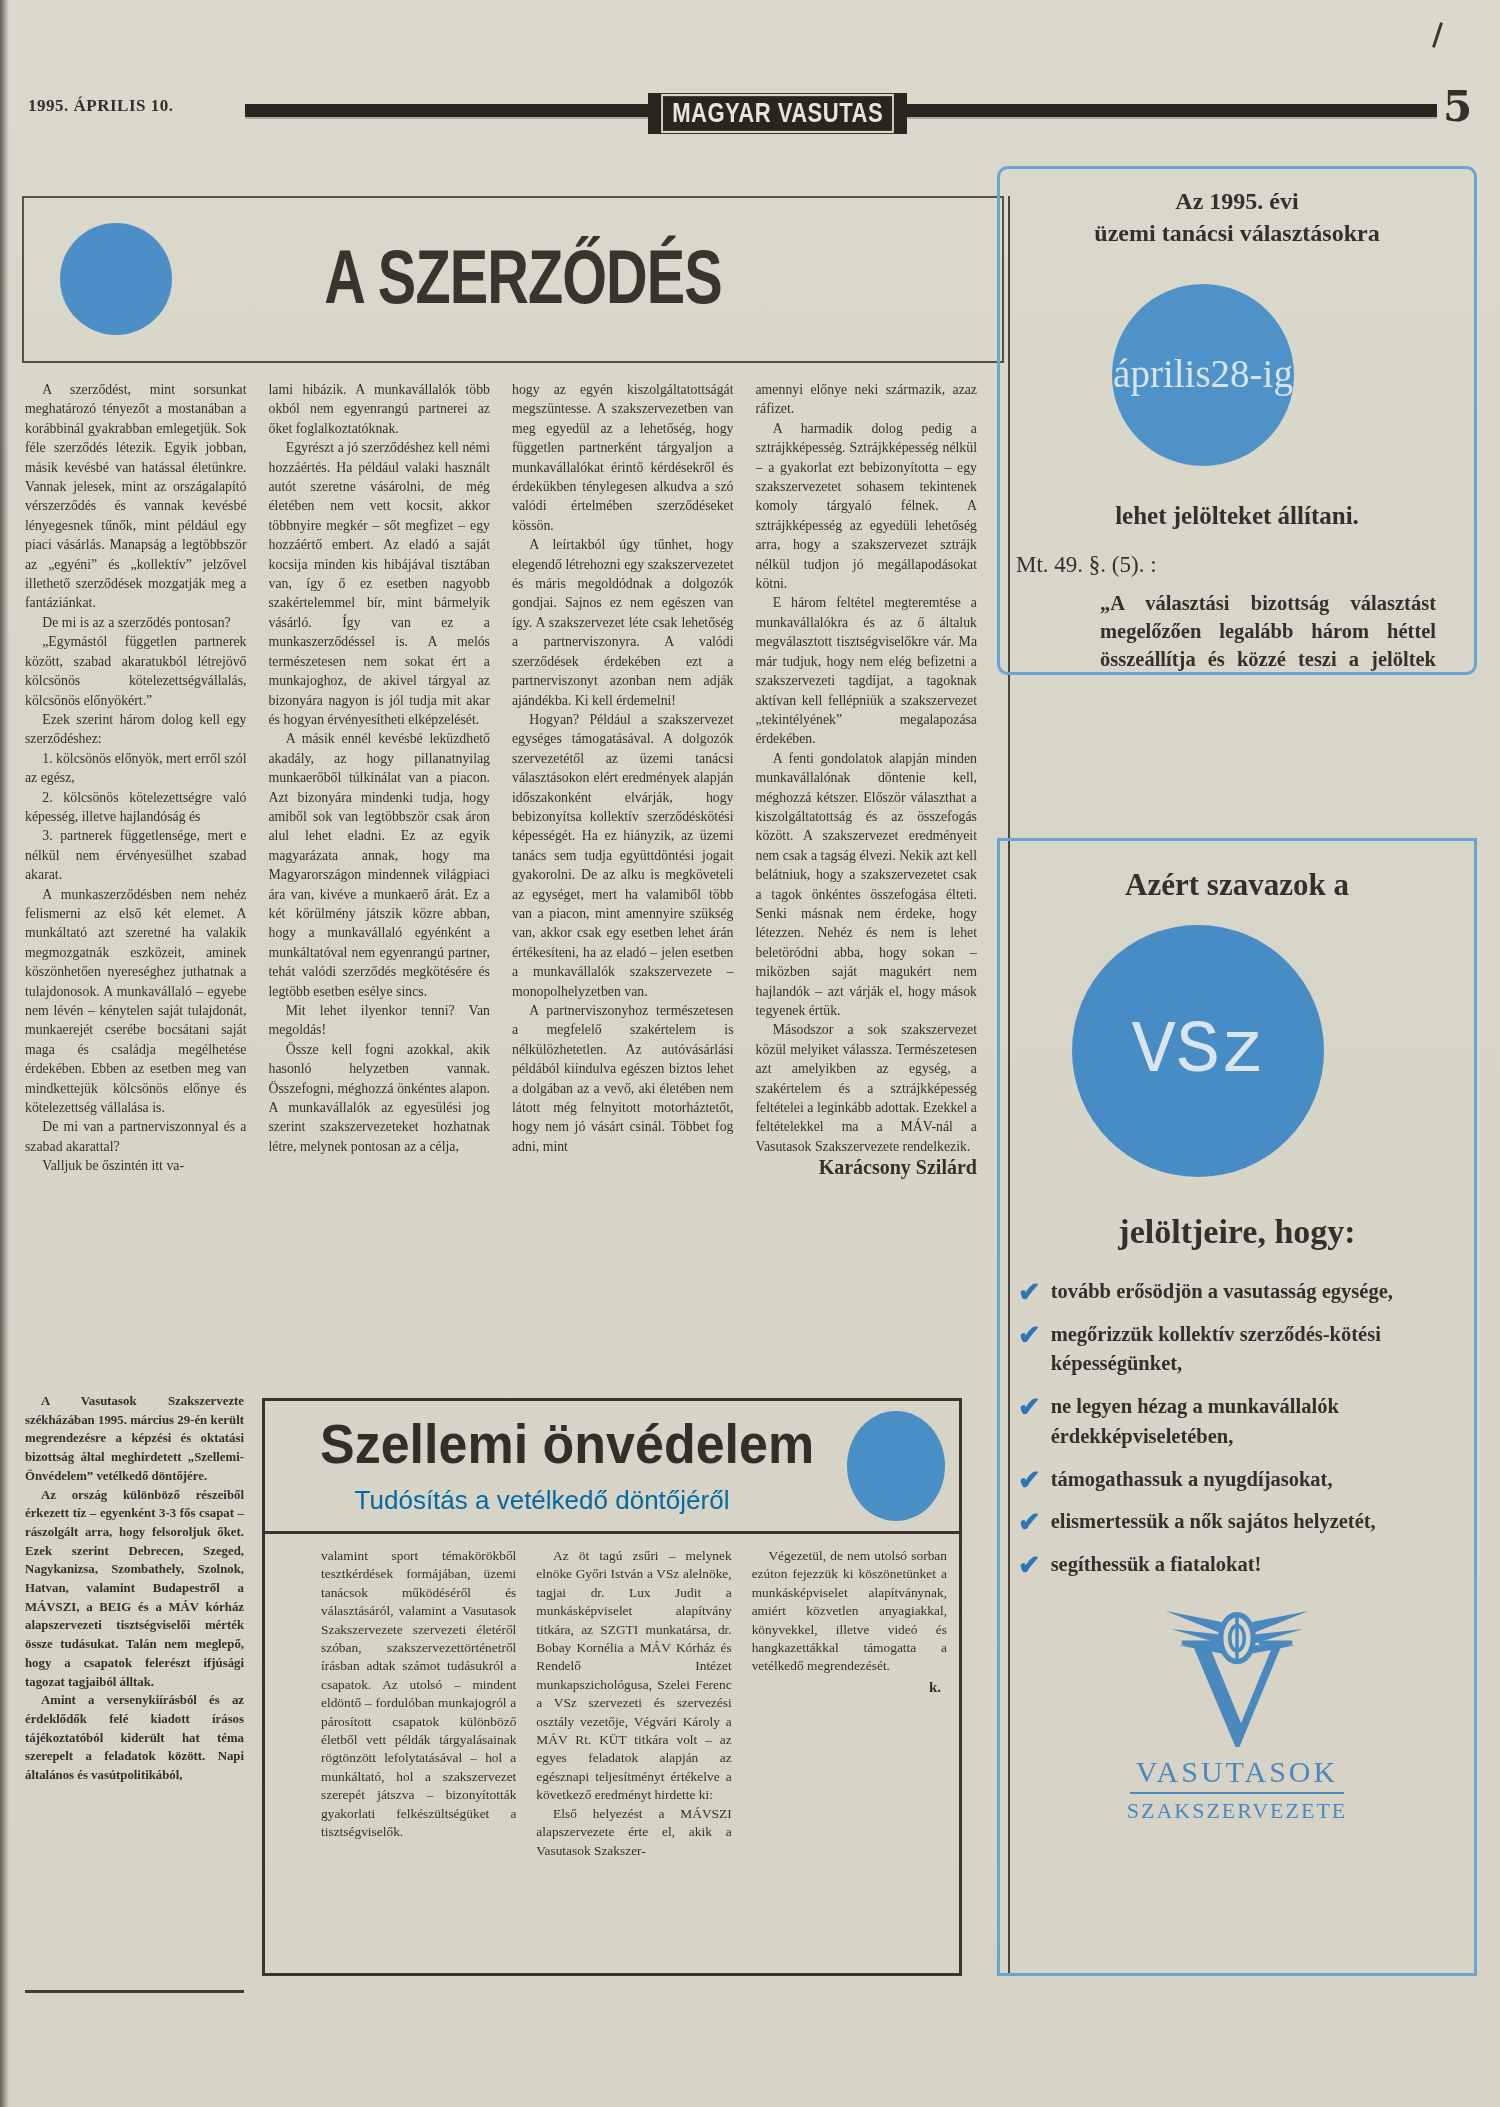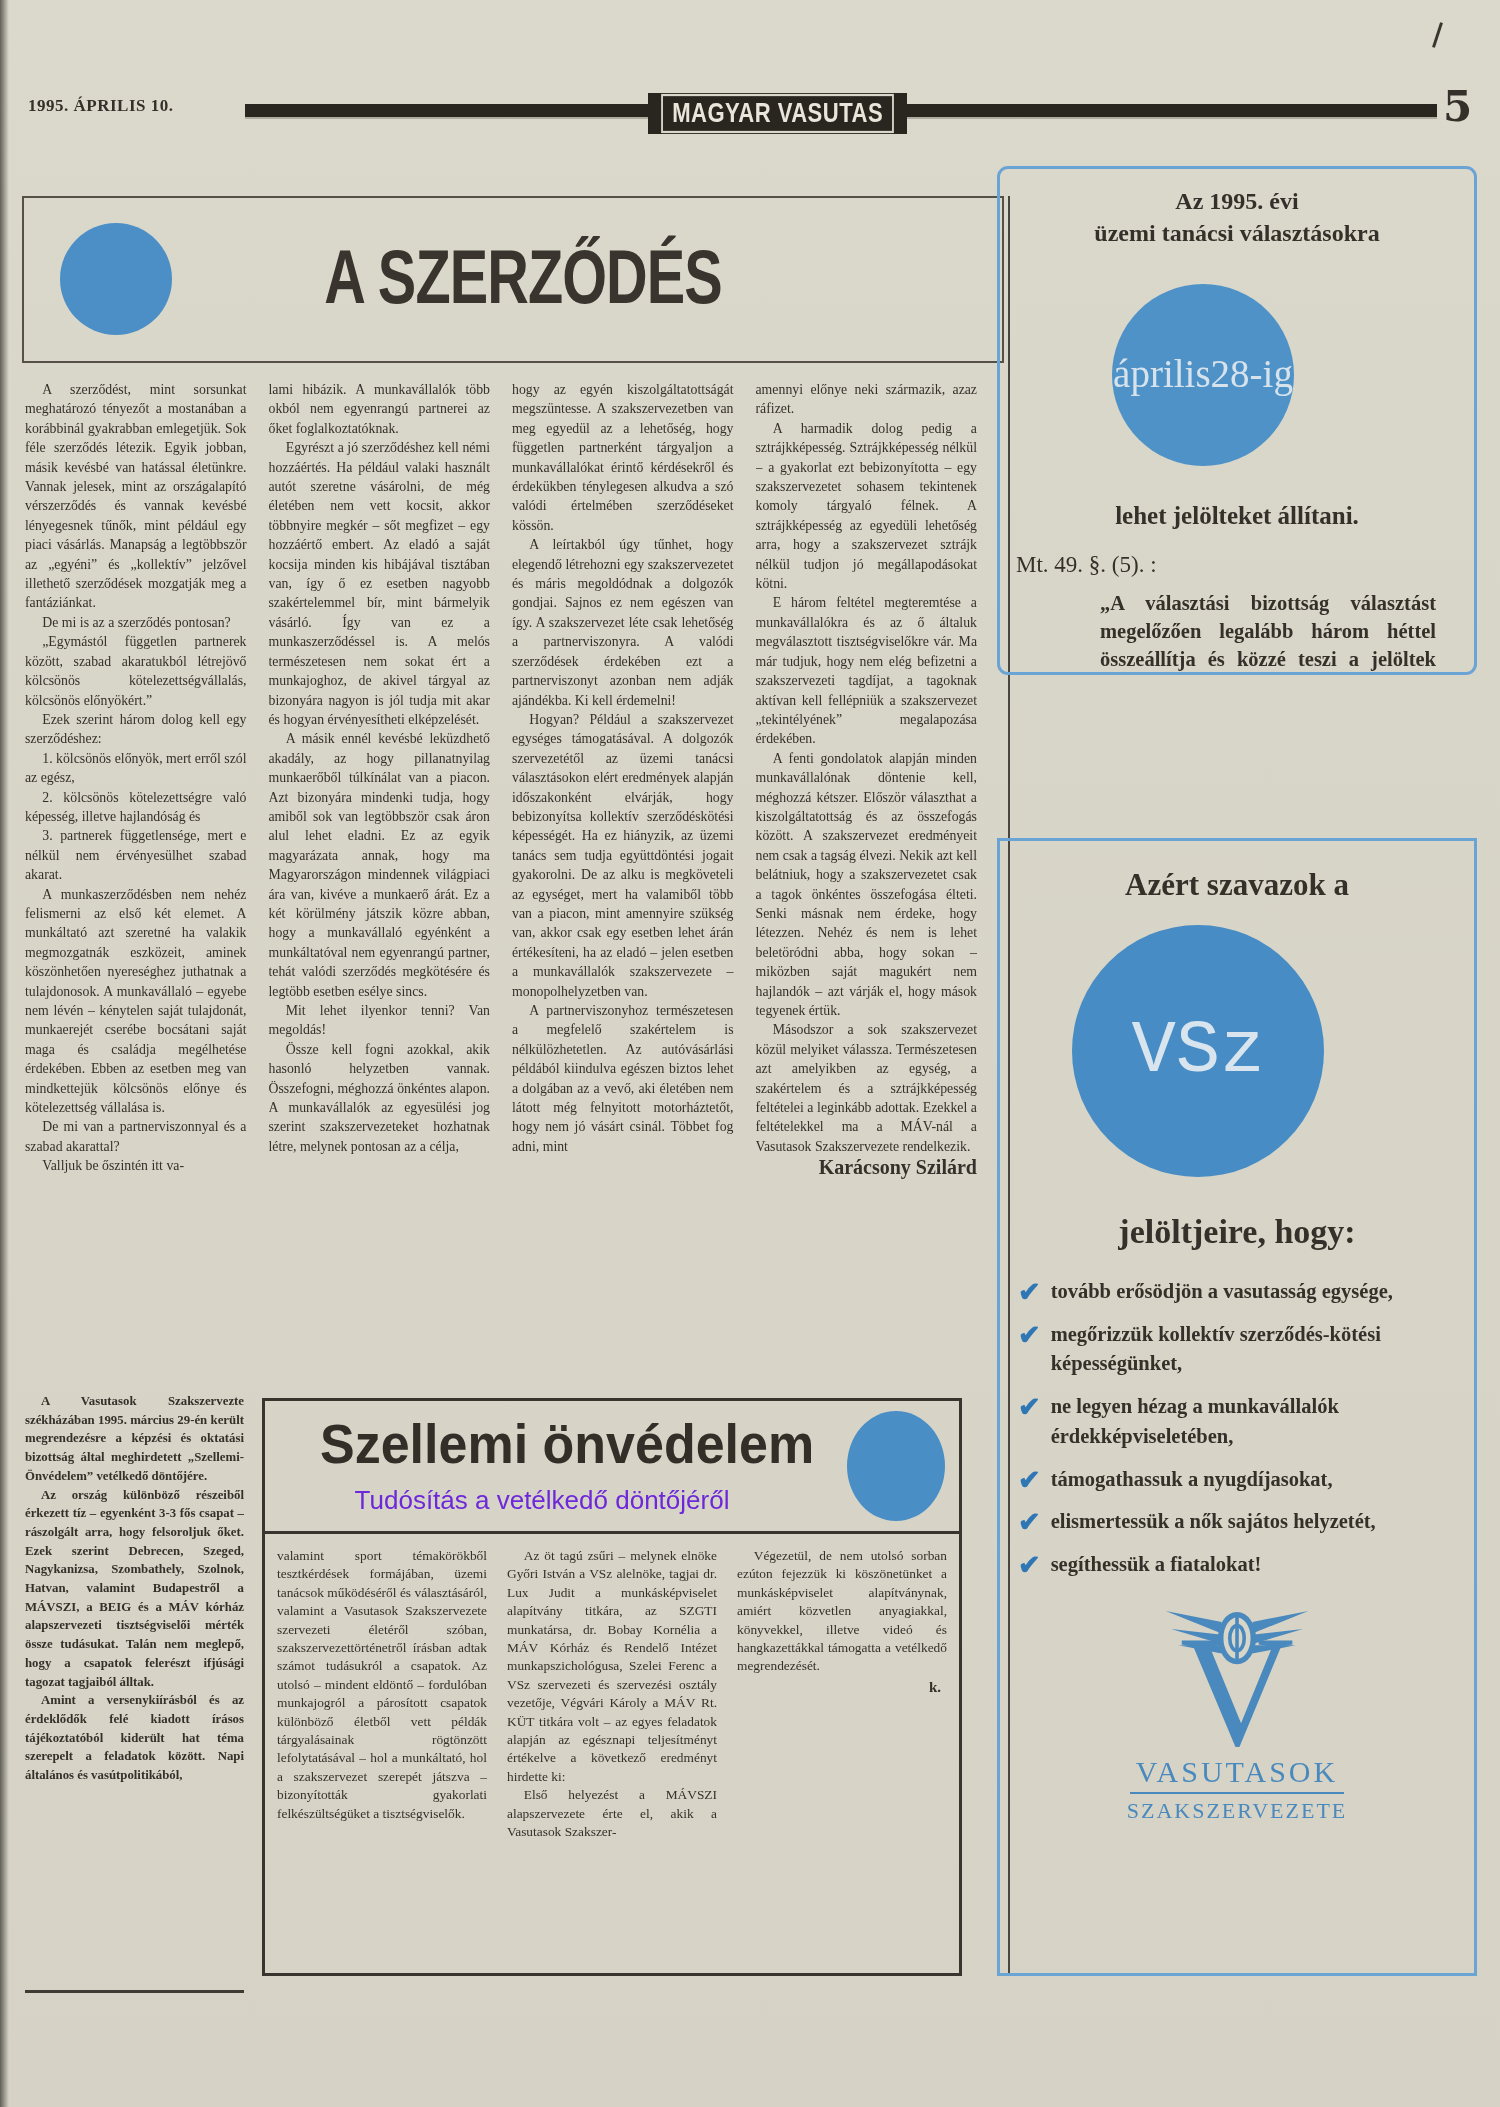--- a/index.html
+++ b/index.html
@@ -63,23 +63,23 @@
     font-weight:bold;font-size:12.8px;line-height:18.7px;text-align:justify;overflow:hidden;}
   .bl-rule{position:absolute;left:25px;top:1990px;width:219px;height:3px;background:#3f3a33;}
   
   .bottom-box{position:absolute;left:262px;top:1398px;width:700px;height:578px;
     border:3px solid #39342d;box-sizing:border-box;}
   .bb-title{position:relative;height:130px;border-bottom:3px solid #39342d;}
   .bb-title h2{position:absolute;left:55px;top:12px;margin:0;
     font-family:"Liberation Sans",sans-serif;font-weight:bold;font-size:52px;color:#332e28;
     transform:scaleY(1.05);transform-origin:left top;letter-spacing:0;}
   .bb-sub{position:absolute;left:0;right:140px;top:84px;text-align:center;
-    font-family:"Liberation Sans",sans-serif;font-size:26px;color:#6d28d9;}
+    font-family:"Liberation Sans",sans-serif;font-size:26px;color:#0369a1;}
   .bb-ellipse{position:absolute;right:14px;top:10px;width:98px;height:110px;border-radius:50%;background:#4a8ec6;}
-  .bb-cols{display:flex;gap:20px;padding:13px 12px;height:418px;overflow:hidden;}
+  .bb-cols{display:flex;gap:20px;padding:13px 12px;height:418px;overflow:hidden;margin-left:44px;}
   .bb-cols .col{flex:1;font-size:13.4px;line-height:18.4px;text-align:justify;overflow:hidden;}
   .sig{margin:2px 6px 0 0;text-align:right;font-weight:bold;font-size:15px;}
 </style>
 </head>
 <body>
 
 <div class="left-edge"></div>
 <div class="corner-tick"></div>
 
 <span class="date">1995. ÁPRILIS 10.</span>

